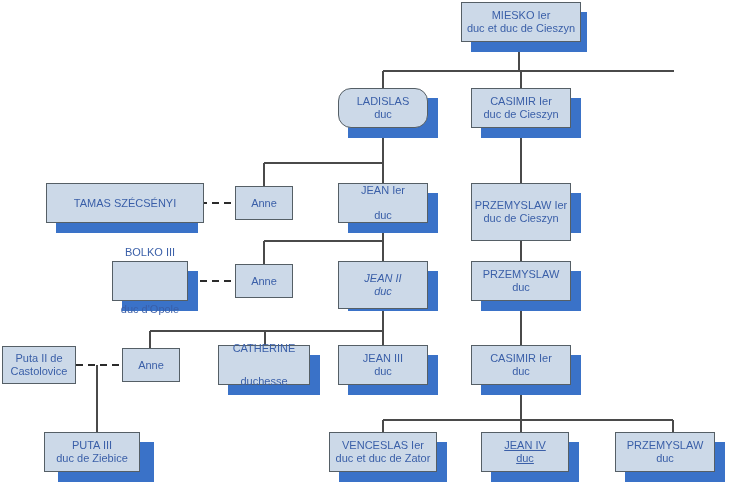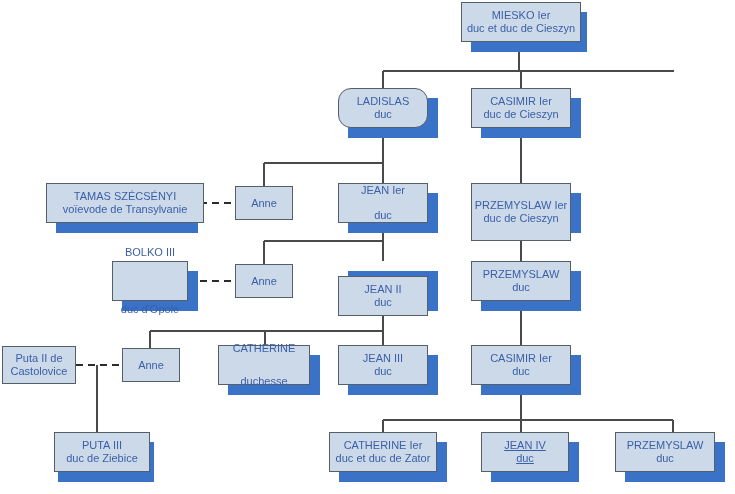--- a/index.html
+++ b/index.html
@@ -103,41 +103,40 @@
       <div class="node" style="left: 338px; top: 88px; width: 90px; height: 40px; border-radius: 13px;">
         <span class="l1">LADISLAS</span>
         <span class="l2">duc</span>
       </div>
       <div class="node" style="left: 471px; top: 88px; width: 100px; height: 40px;">
         <span class="l1">CASIMIR Ier</span>
         <span class="l2">duc de Cieszyn</span>
       </div>
       <div class="node" style="left: 46px; top: 183px; width: 158px; height: 40px;">
         <span class="l1">TAMAS SZÉCSÉNYI</span>
-        <span class="l2">voïevode de Transylvanie</span>
       </div>
       <div class="node" style="left: 235px; top: 186px; width: 58px; height: 34px;">
         <span class="l1">Anne</span>
       </div>
       <div class="node" style="left: 338px; top: 183px; width: 90px; height: 40px; justify-content: space-between;">
         <span class="l1">JEAN Ier</span>
         <span class="l2">duc</span>
       </div>
       <div class="node" style="left: 471px; top: 183px; width: 100px; height: 58px;">
         <span class="l1">PRZEMYSLAW Ier</span>
         <span class="l2">duc de Cieszyn</span>
       </div>
       <div class="node" style="left: 112px; top: 261px; width: 76px; height: 40px; gap: 44px;">
         <span class="l1">BOLKO III</span>
         <span class="l2">duc d'Opole</span>
       </div>
       <div class="node" style="left: 235px; top: 264px; width: 58px; height: 34px;">
         <span class="l1">Anne</span>
       </div>
-      <div class="node" style="left: 338px; top: 276px; width: 90px; height: 40px;">
+      <div class="node" style="left: 338px; top: 261px; width: 90px; height: 48px; font-style: italic;">
         <span class="l1">JEAN II</span>
         <span class="l2">duc</span>
       </div>
       <div class="node" style="left: 471px; top: 261px; width: 100px; height: 40px;">
         <span class="l1">PRZEMYSLAW</span>
         <span class="l2">duc</span>
       </div>
       <div class="node" style="left: 2px; top: 346px; width: 74px; height: 38px;">
         <span class="l1">Puta II de</span>
         <span class="l2">Castolovice</span>
@@ -150,26 +149,26 @@
         <span class="l2">duchesse</span>
       </div>
       <div class="node" style="left: 338px; top: 345px; width: 90px; height: 40px;">
         <span class="l1">JEAN III</span>
         <span class="l2">duc</span>
       </div>
       <div class="node" style="left: 471px; top: 345px; width: 100px; height: 40px;">
         <span class="l1">CASIMIR Ier</span>
         <span class="l2">duc</span>
       </div>
-      <div class="node" style="left: 54px; top: 432px; width: 96px; height: 40px;">
+      <div class="node" style="left: 44px; top: 432px; width: 96px; height: 40px;">
         <span class="l1">PUTA III</span>
         <span class="l2">duc de Ziebice</span>
       </div>
       <div class="node" style="left: 329px; top: 432px; width: 108px; height: 40px;">
-        <span class="l1">CATHERINE Ier</span>
+        <span class="l1">VENCESLAS Ier</span>
         <span class="l2">duc et duc de Zator</span>
       </div>
       <div class="node" style="left: 481px; top: 432px; width: 88px; height: 40px; text-decoration: underline;">
         <span class="l1">JEAN IV</span>
         <span class="l2">duc</span>
       </div>
       <div class="node" style="left: 615px; top: 432px; width: 100px; height: 40px;">
         <span class="l1">PRZEMYSLAW</span>
         <span class="l2">duc</span>
       </div>

